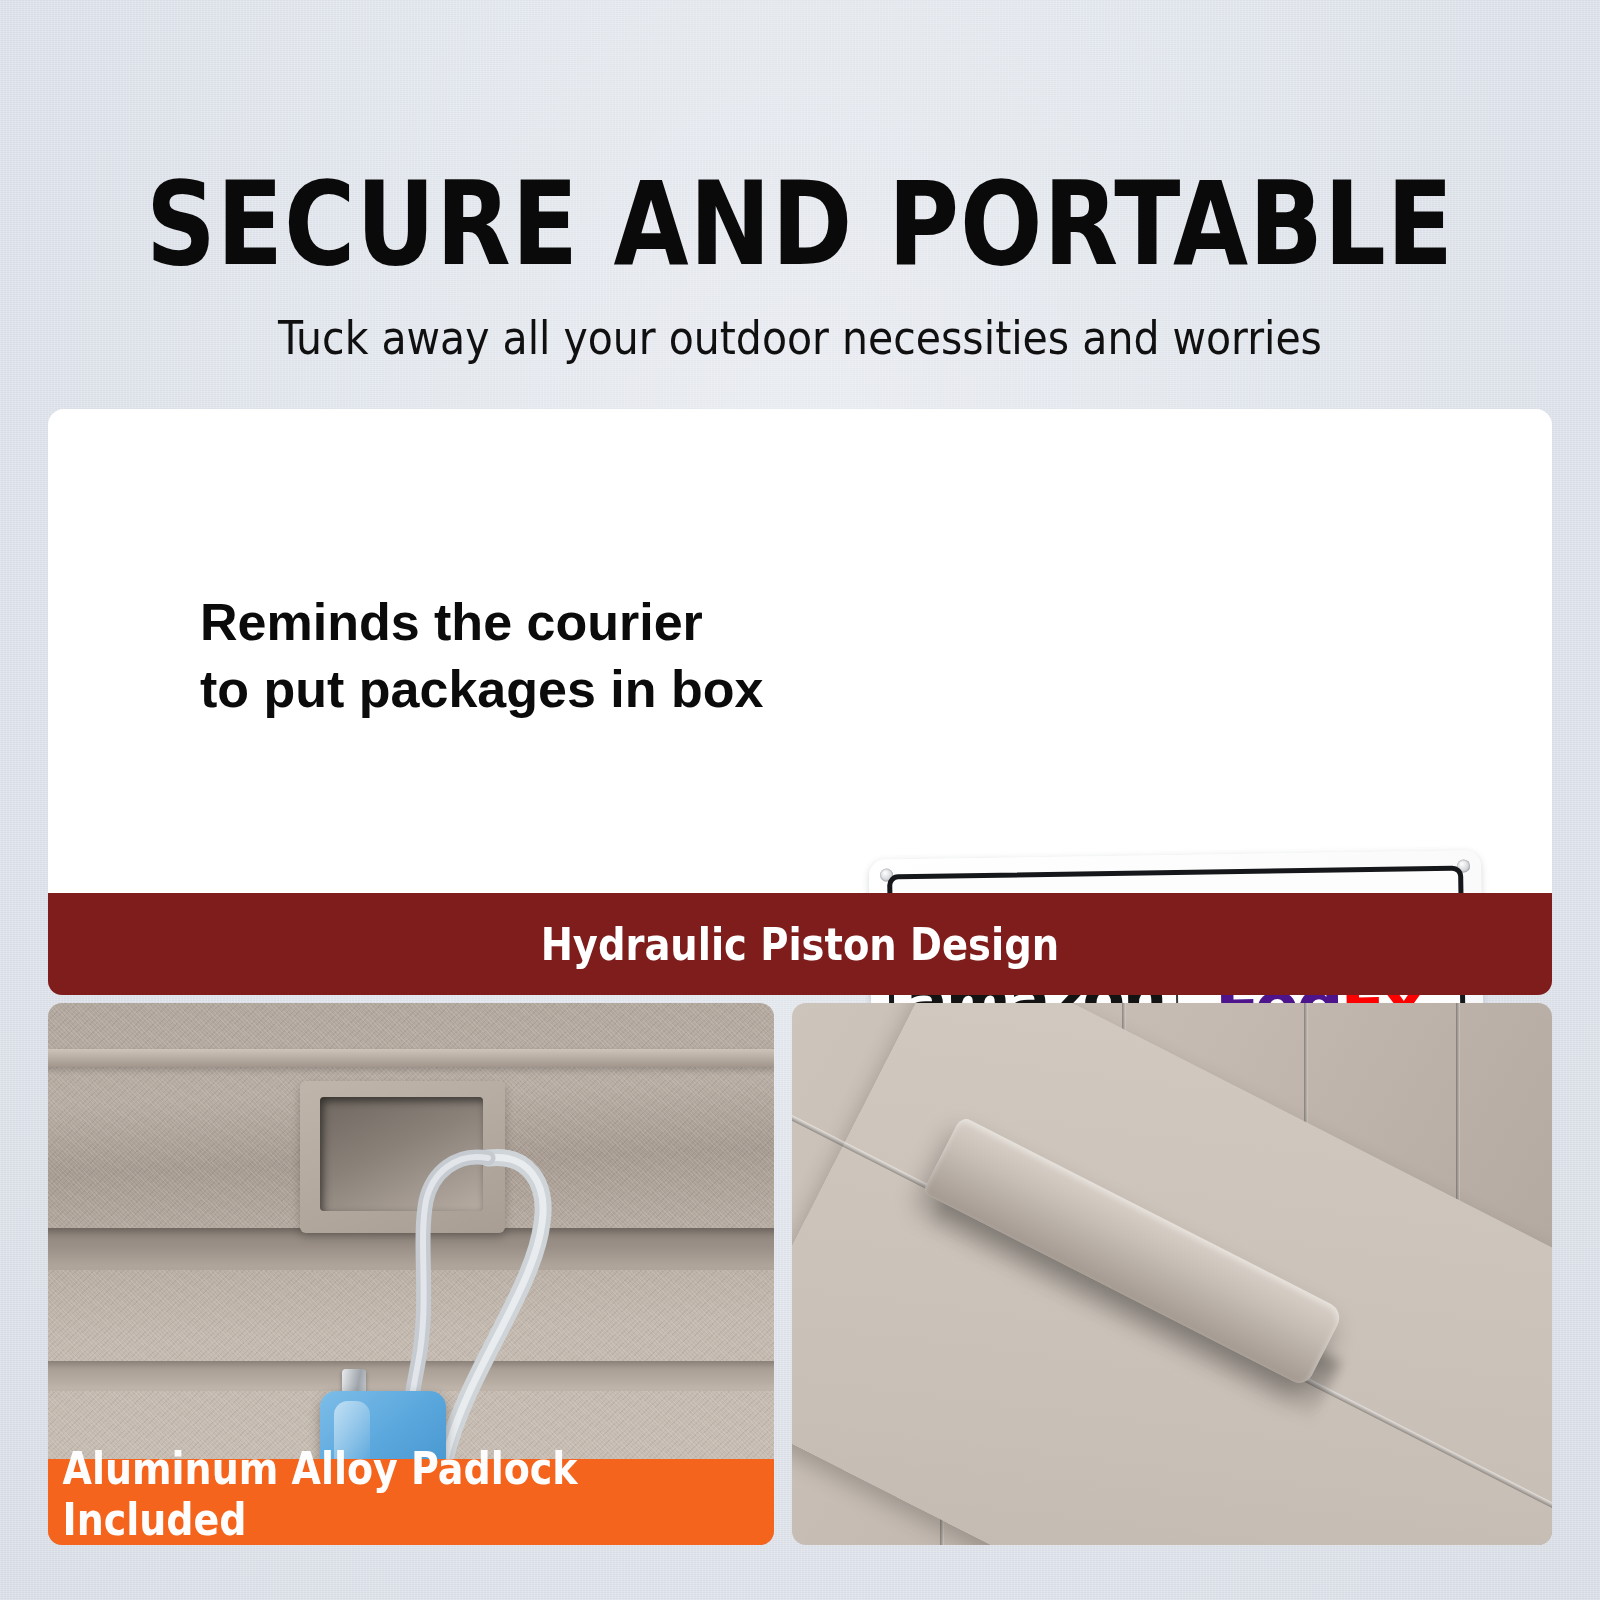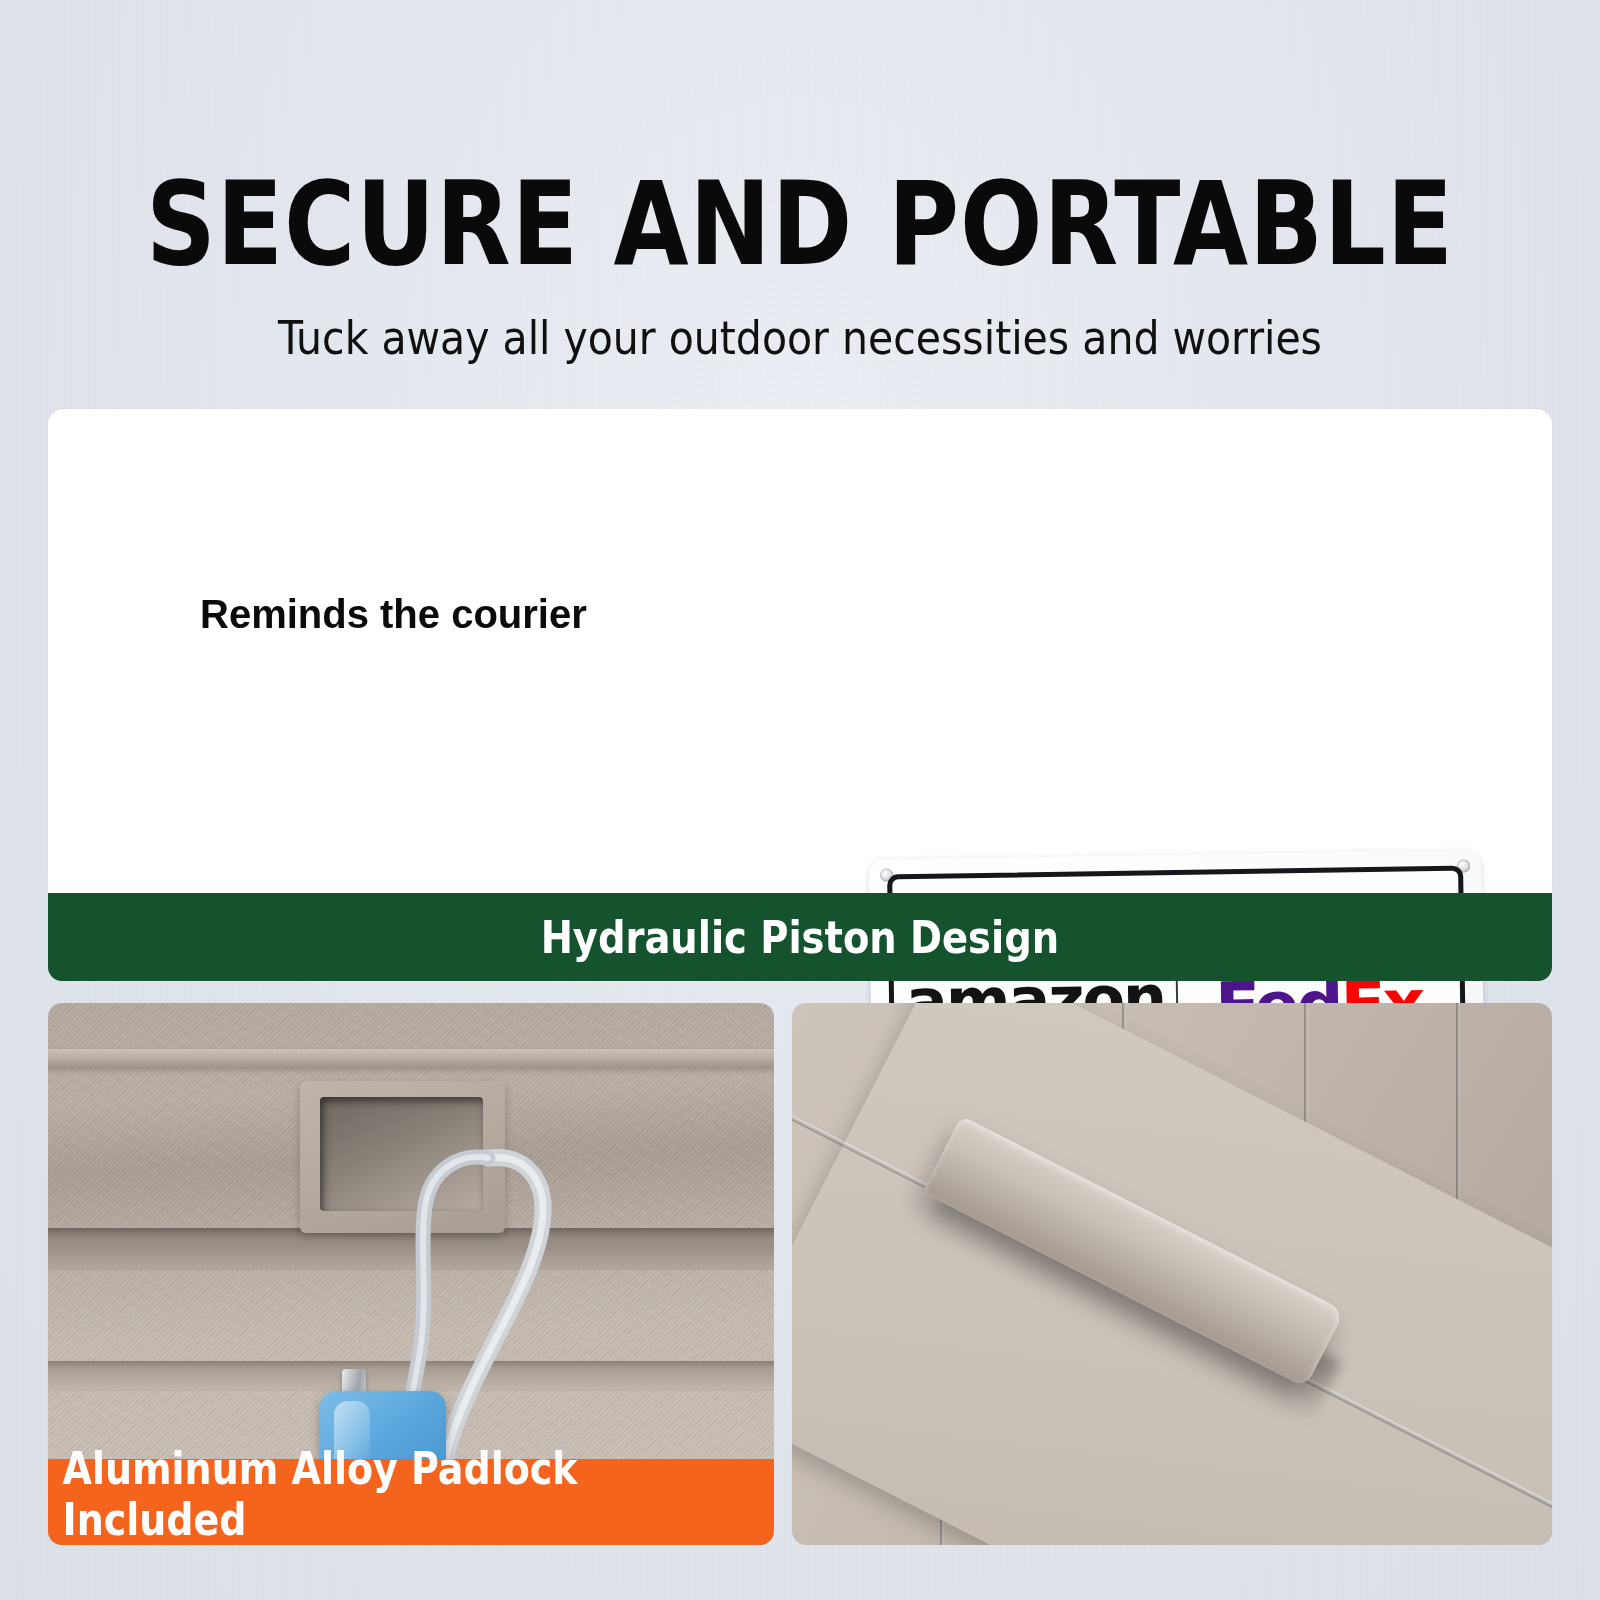--- a/index.html
+++ b/index.html
@@ -48,21 +48,21 @@
 
   
   .card{
     position:absolute; left:48px; top:409px;
     width:1504px; height:484px;
     background:#ffffff;
     border-radius:16px 16px 0 0;
   }
   .card-text{
     position:absolute; left:152px; top:180px;
-    font-size:40px; font-weight:bold; color:#0b0b0b;
+    font-size:52px; font-weight:bold; color:#0b0b0b;
     line-height:1.28;
   }
 
   
   .sign-wrap{
     position:absolute; left:824px; top:446px;
     width:612px; height:406px;
     transform:rotate(-0.9deg);
   }
   .sign-plate{
@@ -169,22 +169,22 @@
     position:absolute; bottom:6px; left:0; width:100%;
     text-align:center;
     font-family:"Liberation Sans","DejaVu Sans",sans-serif;
     font-weight:bold; font-size:48px; letter-spacing:2px;
     color:#141414;
   }
 
   
   .banner{
     position:absolute; left:48px; top:893px;
-    width:1504px; height:88px;
-    background:#14532d;
+    width:1504px; height:102px;
+    background:#7f1d1d;
     display:flex; align-items:center; justify-content:center;
     border-radius:0 0 14px 14px;
   }
   .banner span{
     font-family:"Liberation Sans Narrow","DejaVu Sans Condensed","Liberation Sans",sans-serif;
     font-weight:bold; font-size:45px; color:#ffffff;
     transform:scaleX(.95);
   }
 
   
@@ -311,20 +311,21 @@
 
 <div class="bg-noise"></div>
 
 <div class="headline">SECURE AND PORTABLE</div>
 <div class="subhead">Tuck away all your outdoor necessities and worries</div>
 
 <div class="card">
 
   <div class="card-text">
     <div>Reminds the courier</div>
+    <div>to put packages in box</div>
   </div>
 
   <div class="sign-wrap">
     <div class="sign-plate"></div>
 
     <div class="screw tl"></div>
     <div class="screw tr"></div>
     <div class="screw bl"></div>
     <div class="screw br"></div>
 

